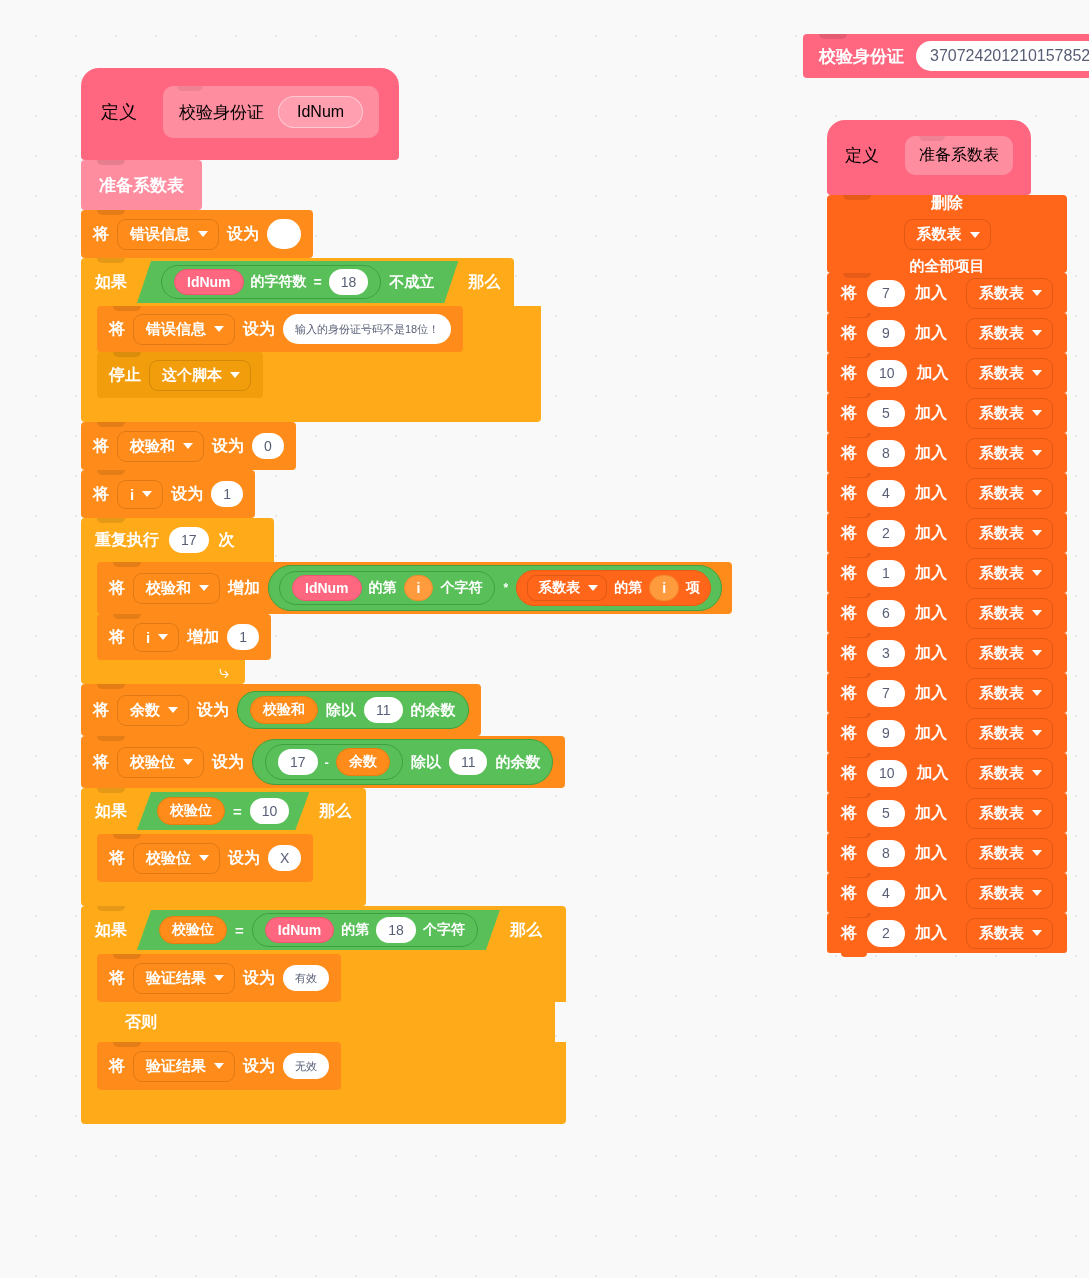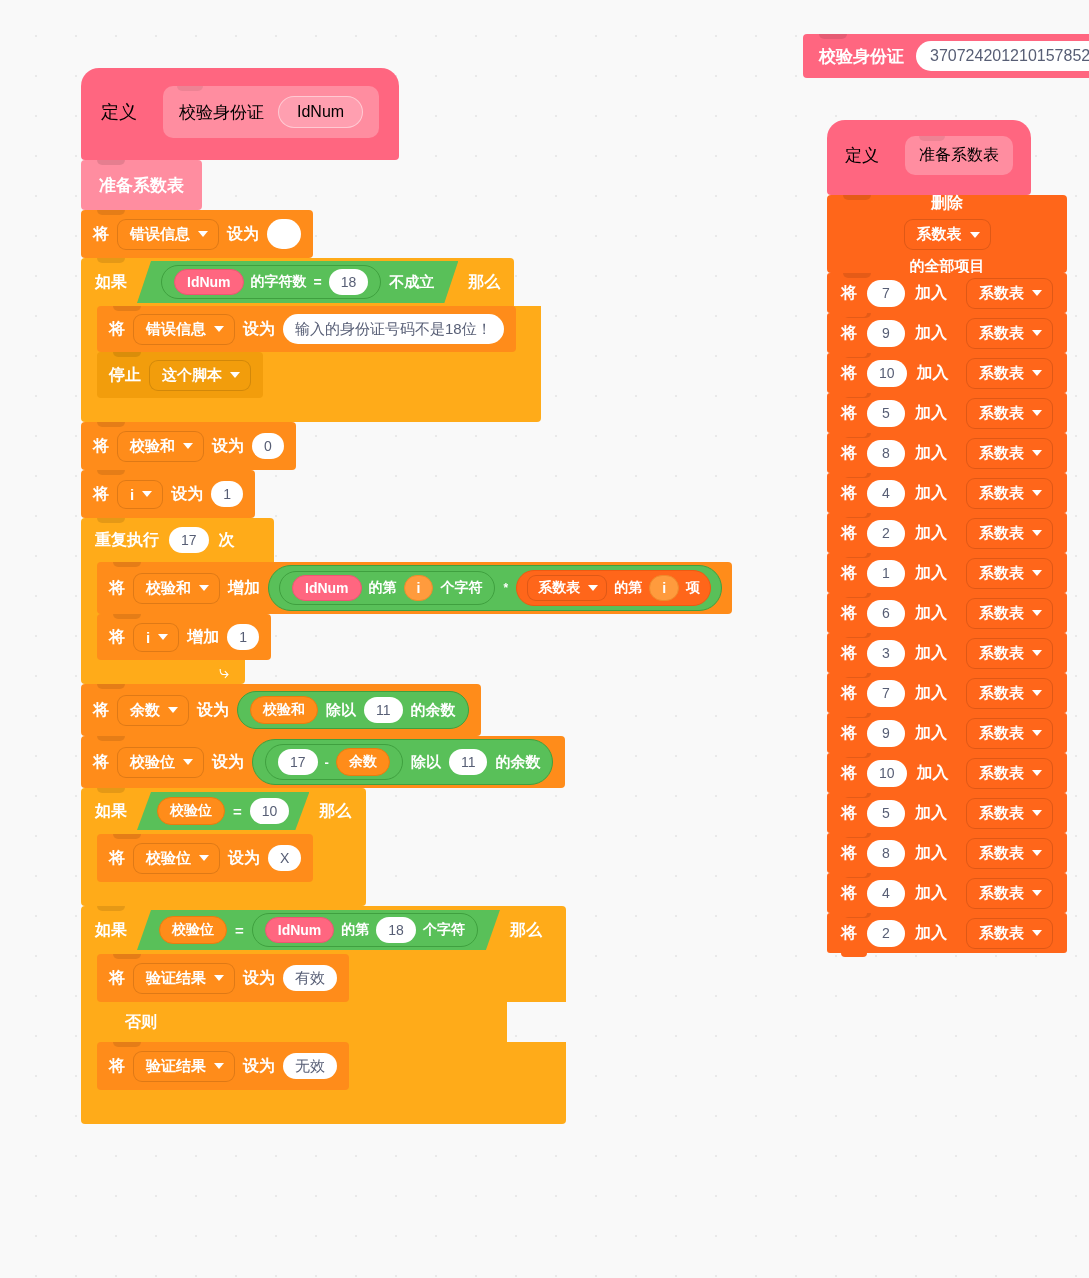--- a/index.html
+++ b/index.html
@@ -67,21 +67,21 @@
     min-width: 30px;
     height: 26px;
     display: inline-flex;
     align-items: center;
     justify-content: center;
     font-size: 14px;
     font-weight: normal;
     white-space: nowrap;
   }
   .oval.empty { min-width: 34px; }
-  .oval.txt { font-size: 15px; }
+  .oval.txt { font-size: 11px; }
 
   
   .rep {
     border-radius: 999px;
     padding: 5px 14px;
     color: #fff;
     font-size: 14px;
     font-weight: bold;
     display: inline-flex;
     align-items: center;
@@ -503,21 +503,21 @@
         <div class="row c-var notch-top" style="min-height:48px;">
           <span class="lbl">将</span>
           <span class="dd on-var">
             <span>验证结果</span>
             <span class="caret"></span>
           </span>
           <span class="lbl">设为</span>
           <span class="oval txt">有效</span>
         </div>
       </div>
-      <div class="row c-ctrl" style="min-height:40px; width:426px; border-radius:0;padding-left:44px;">
+      <div class="row c-ctrl" style="min-height:40px; width:474px; border-radius:0;padding-left:44px;">
         <span class="lbl">否则</span>
       </div>
       <div class="c-body" style="background:#ffab19; width:485px;">
         <div class="row c-var notch-top" style="min-height:48px;">
           <span class="lbl">将</span>
           <span class="dd on-var">
             <span>验证结果</span>
             <span class="caret"></span>
           </span>
           <span class="lbl">设为</span>

